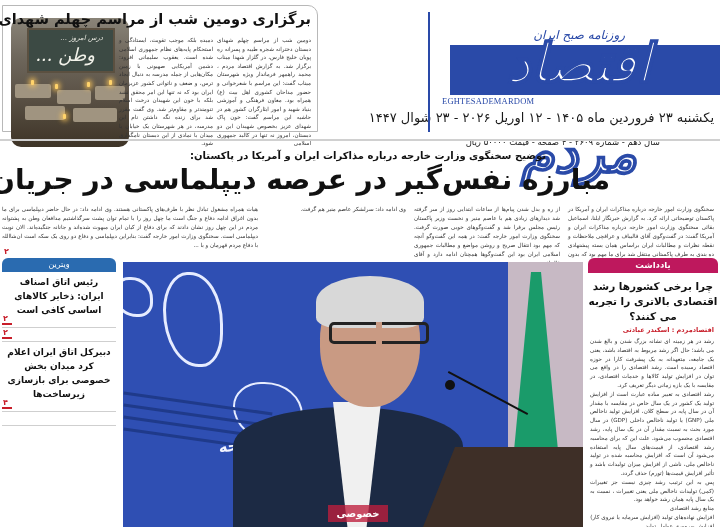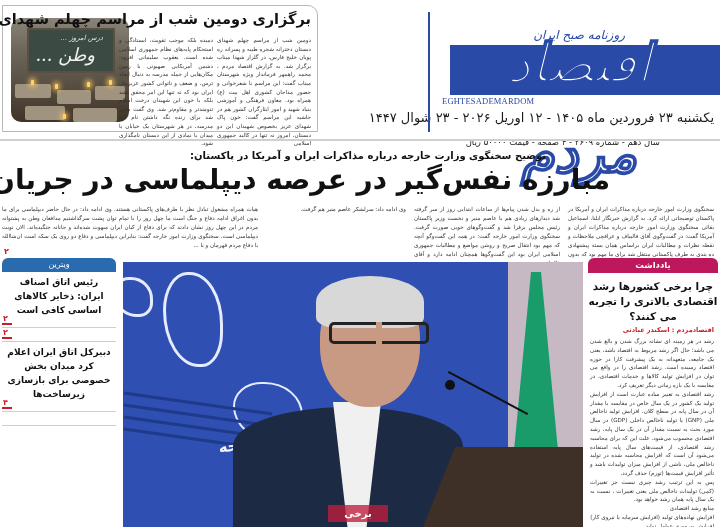--- a/index.html
+++ b/index.html
@@ -23,21 +23,21 @@
   .logo-slogan { position: absolute; right: 95px; top: 28px; font-family: "DejaVu Serif", serif; font-style: italic; font-size: 12px; color: #2a4aa8; }
   .logo-latin { position: absolute; left: 4px; top: 96px; font-family: "Liberation Serif", serif; font-size: 8.5px; color: #2a4aa8; direction: ltr; letter-spacing: 0.2px; }
   .issue-line1 { position: absolute; right: 6px; top: 110px; font-size: 13px; color: #1a1a1a; white-space: nowrap; }
   .issue-line2 { position: absolute; right: 60px; top: 123px; font-size: 8.5px; color: #1a1a1a; white-space: nowrap; margin-top: 14px; }
 
   .masthead-divider { position: absolute; right: 290px; top: 12px; width: 2px; height: 120px; background: #2a4aa8; }
 
   
   .top-box { position: absolute; left: 2px; top: 5px; width: 316px; height: 127px; border: 1px solid #b8b8b8; border-radius: 0 10px 0 0; background: #fff; }
   .top-box-photo {
-    position: absolute; left: 8px; top: 12px; width: 118px; height: 104px; border-radius: 10px; overflow: hidden;
+    position: absolute; left: 8px; top: 12px; width: 118px; height: 129px; border-radius: 10px; overflow: hidden;
     background: linear-gradient(180deg, #8a8478 0%, #6e675c 30%, #5b5246 60%, #3e3427 100%);
   }
   .chalkboard { position: absolute; left: 16px; top: 10px; width: 88px; height: 45px; background: #3c4a44; border: 2px solid #5b5040; }
   .chalk-small { position: absolute; right: 10px; top: 4px; font-size: 7px; color: #e8e8e0; font-style: italic; }
   .chalk-big { position: absolute; right: 18px; top: 14px; font-family: "DejaVu Serif", serif; font-size: 18px; color: #f2f2ea; font-style: italic; }
   .desk { position: absolute; height: 14px; background: #a09480; border-radius: 2px; }
   .candle { position: absolute; width: 3px; height: 5px; background: #ffd36b; box-shadow: 0 0 5px 2px rgba(255,200,90,0.8); border-radius: 1px; }
 
   .top-box-title { position: absolute; right: 6px; top: 5px; width: 190px; text-align: center; font-size: 14.5px; font-weight: bold; color: #111; white-space: nowrap; }
   .top-box-col { position: absolute; top: 30px; width: 94px; font-size: 5.6px; line-height: 8.6px; color: #333; text-align: justify; }
@@ -148,21 +148,21 @@
   <div class="flag-bg"></div>
   <div class="flag"></div>
   <div class="suit"></div>
   <div class="shirt"></div>
   <div class="person-head"></div>
   <div class="person-hair"></div>
   <div class="glasses"></div>
   <div class="mic-head"></div>
   <div class="mic"></div>
   <div class="lectern"></div>
-  <div class="watermark">برخی</div>
+  <div class="watermark">خصوصی</div>
 </div>
 
 <div class="editorial">
   <div class="section-tab">یادداشت</div>
   <div class="editorial-title">چرا برخی کشورها رشد اقتصادی بالاتری را تجربه می کنند؟</div>
   <div class="editorial-byline">اقتصادمردم : اسکندر عبادتی</div>
   <div class="editorial-body">
     <p>رشد در هر زمینه ای نشانه بزرگ شدن و بالغ شدن می باشد؛ حال اگر رشد مربوط به اقتصاد باشد، یعنی یک جامعه، متعهدانه به یک پیشرفت کارا در حوزه اقتصاد رسیده است. رشد اقتصادی را در واقع می توان در افزایش تولید کالاها و خدمات اقتصادی، در مقایسه با یک بازه زمانی دیگر تعریف کرد.</p>
     <p>رشد اقتصادی به تعبیر ساده عبارت است از افزایش تولید یک کشور در یک سال خاص در مقایسه با مقدار آن در سال پایه در سطح کلان، افزایش تولید ناخالص ملی (GNP) یا تولید ناخالص داخلی (GDP) در سال مورد بحث به نسبت مقدار آن در یک سال پایه، رشد اقتصادی محسوب می‌شود. علت این که برای محاسبه رشد اقتصادی، از قیمت‌های سال پایه استفاده می‌شود آن است که افزایش محاسبه شده در تولید ناخالص ملی، ناشی از افزایش میزان تولیدات باشد و تأثیر افزایش قیمت‌ها (تورم) حذف گردد.</p>
     <p>پس به این ترتیب رشد چیزی نیست جز تغییرات (کمی) تولیدات ناخالص ملی یعنی تغییرات ، نسبت به یک سال پایه همان رشد خواهد بود.</p>

